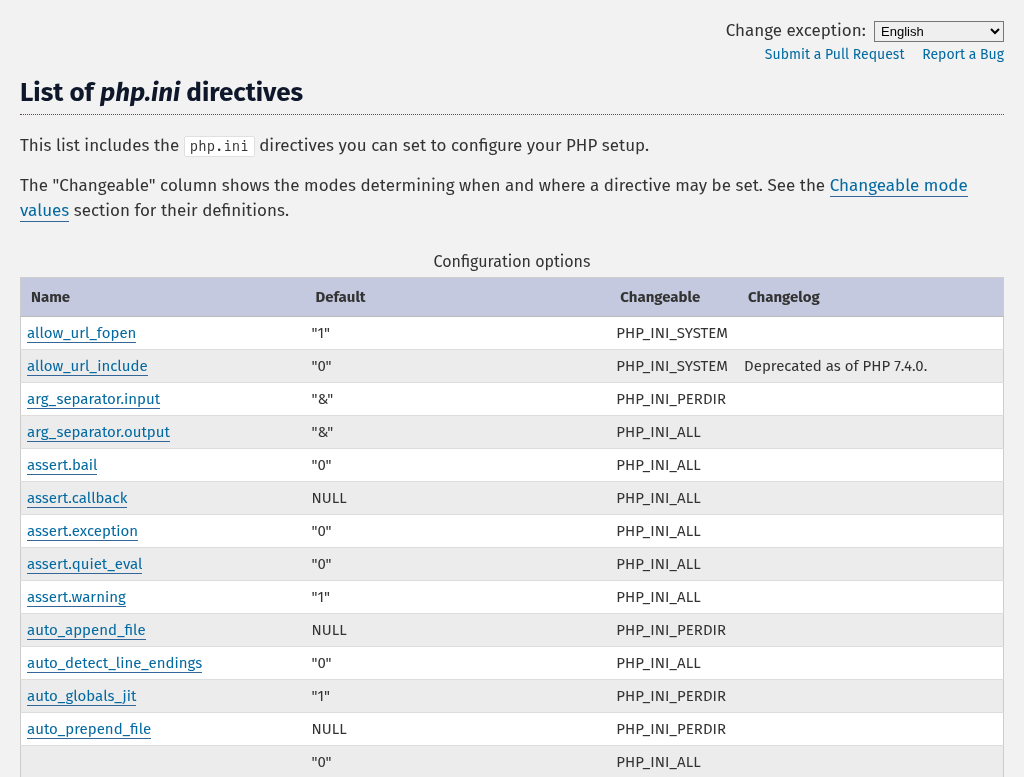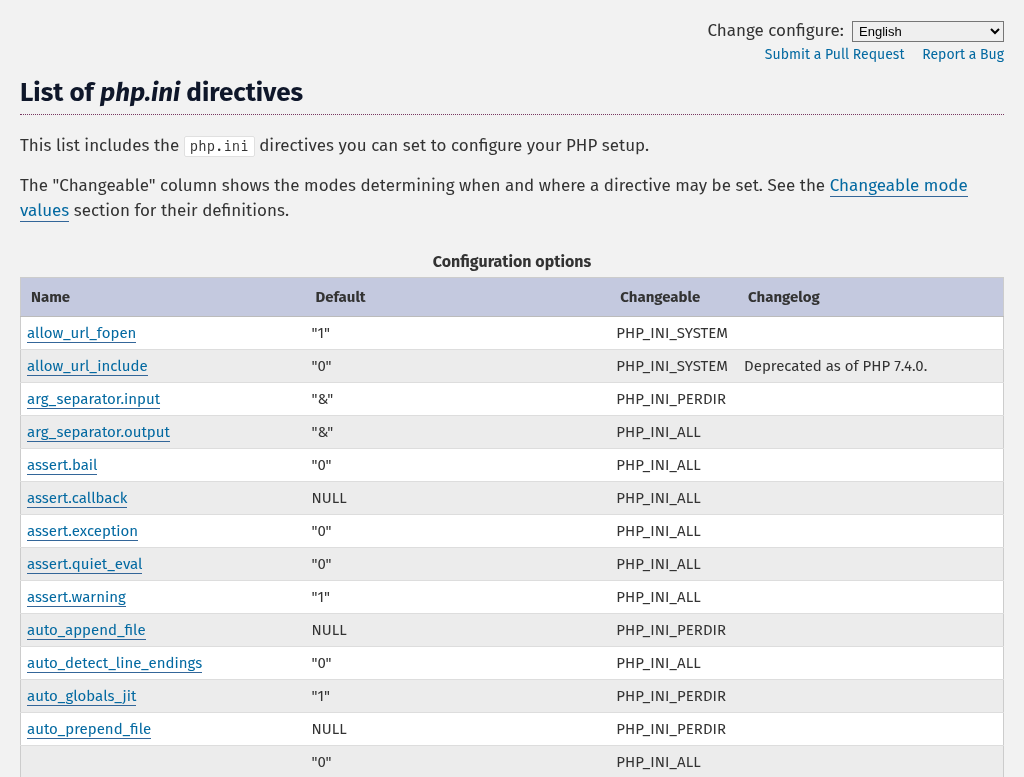--- a/index.html
+++ b/index.html
@@ -17,21 +17,21 @@
     margin-bottom: 4px;
   }
   .lang-label {
     font-size: 17px;
     color: #333;
     margin-right: 4px;
   }
   select {
     font-size: 13px;
     padding: 1px 2px;
-    width: 152px;
+    width: 130px;
     border: 1px solid #767676;
     background: #efefef;
   }
   .sublinks {
     text-align: right;
     font-size: 14px;
     margin-bottom: 12px;
   }
   .sublinks a { margin-left: 14px; }
   a {
@@ -61,21 +61,21 @@
     background: #fff;
     border: 1px solid #e0e0e0;
     padding: 1px 5px;
     border-radius: 2px;
   }
   a.underlined {
     border-bottom: 1px solid #336699;
   }
   .table-caption {
     text-align: center;
-    font-weight: 700;
+    font-weight: 400;
     font-size: 16px;
     margin: 28px 0 6px 0;
   }
   table.config {
     width: 100%;
     border-collapse: collapse;
     border: 1px solid #ccc;
   }
   table.config thead th {
     background: #c4c9df;
@@ -99,21 +99,21 @@
   }
   .col-name       { width: 29%; }
   .col-default    { width: 31%; }
   .col-changeable { width: 13%; }
   .col-changelog  { width: 27%; }
 </style>
 </head>
 <body>
 
 <div class="top-bar">
-  <span class="lang-label">Change configure:</span>
+  <span class="lang-label">Change exception:</span>
   <select>
     <option>English</option>
   </select>
 </div>
 
 <div class="sublinks">
   <a href="#">Submit a Pull Request</a>
   <a href="#">Report a Bug</a>
 </div>
 

